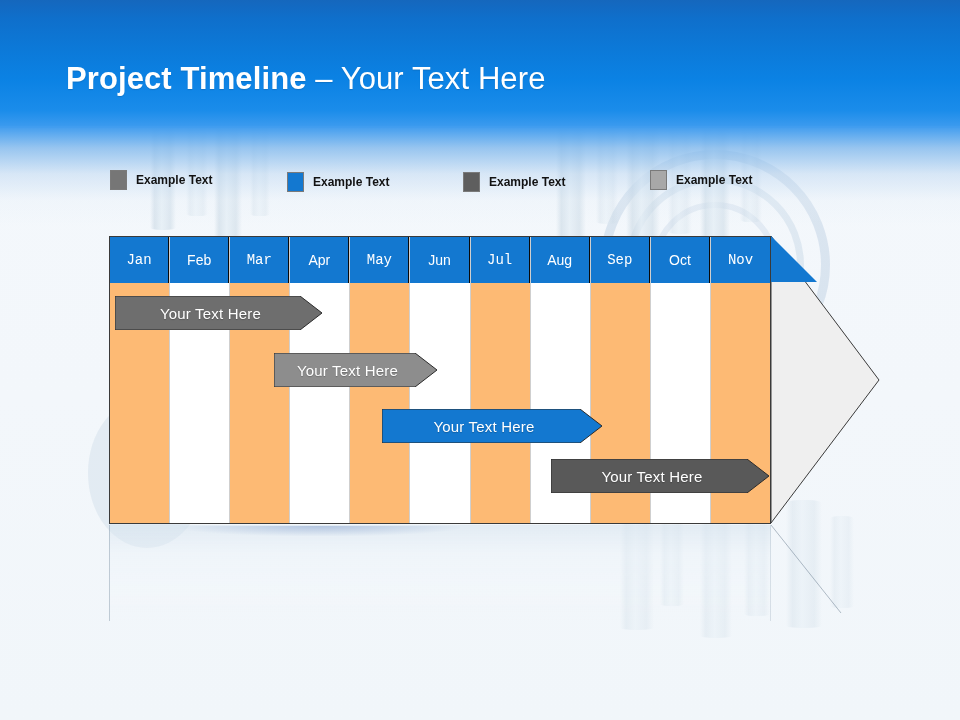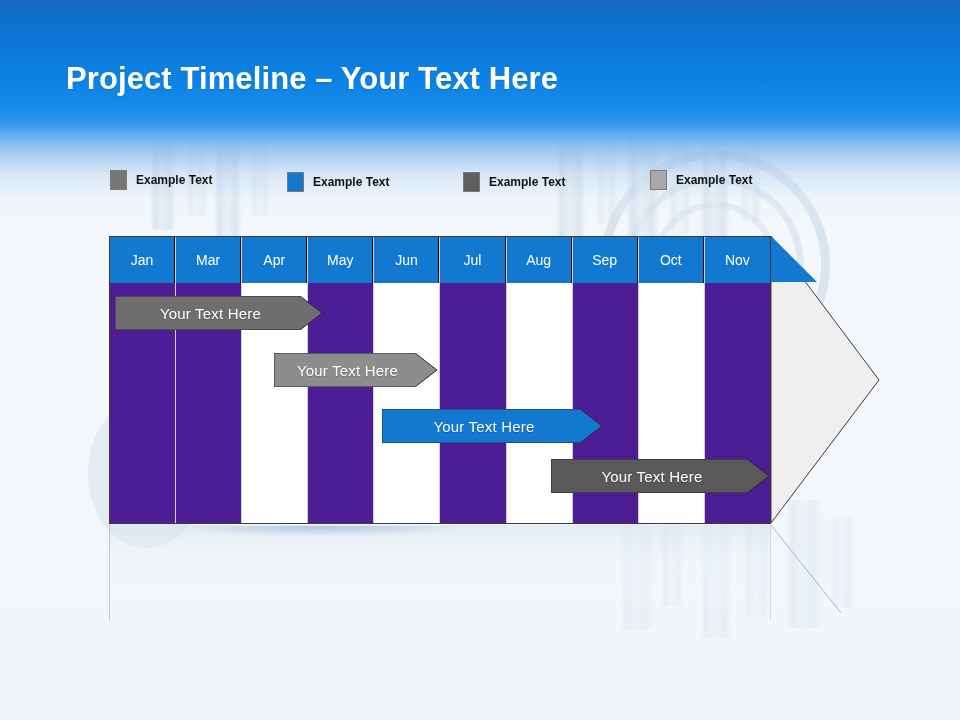--- a/index.html
+++ b/index.html
@@ -69,21 +69,21 @@
 
   .title {
     position:absolute; left:66px; top:61px;
     color:#ffffff;
     font-size:31px;
     letter-spacing:.1px;
     white-space:nowrap;
     text-shadow:0 1px 1px rgba(0,0,0,.13);
   }
   .title .strong { font-weight:bold;text-align:center; }
-  .title .light  { font-weight:bold; }
+  .title .light  { font-weight:normal; }
 
   
   .legend-item {
     position:absolute;
     display:flex; align-items:center;
     white-space:nowrap;
   }
   .legend-sw {
     width:17px; height:20px;
     border:1px solid #7a7a7a;
@@ -108,21 +108,21 @@
     display:flex;
     border:1px solid #3a3a3a;
     background:#ffffff;
   }
   .col {
     flex:1 1 0;
     border-right:1px solid #cfcfcf;
     position:relative;
   }
   .col:last-child { border-right:none; }
-  .col.alt { background:#4c1d95; }
+  .col.alt { background:#fdba74;font-family:Liberation Mono, monospace; }
 
   .month-head {
     position:absolute; left:0; top:0; width:100%;
     height:46px;
     background:#1378d0;
     border-right:1px solid #0a0a0a;
     display:flex; align-items:center; justify-content:center;
     color:#ffffff;
     font-size:14px;
   }
@@ -241,20 +241,23 @@
         <span class="legend-sw" style="background: rgb(168, 168, 168);"></span>
         <span class="legend-lb">Example Text</span>
       </div>
     </div>
 
   <div id="chart">
     <div class="grid" id="grid-root">
         <div class="col alt">
           <div class="month-head">Jan</div>
         </div>
+        <div class="col">
+          <div class="month-head">Feb</div>
+        </div>
         <div class="col alt">
           <div class="month-head">Mar</div>
         </div>
         <div class="col">
           <div class="month-head">Apr</div>
         </div>
         <div class="col alt">
           <div class="month-head">May</div>
         </div>
         <div class="col">

